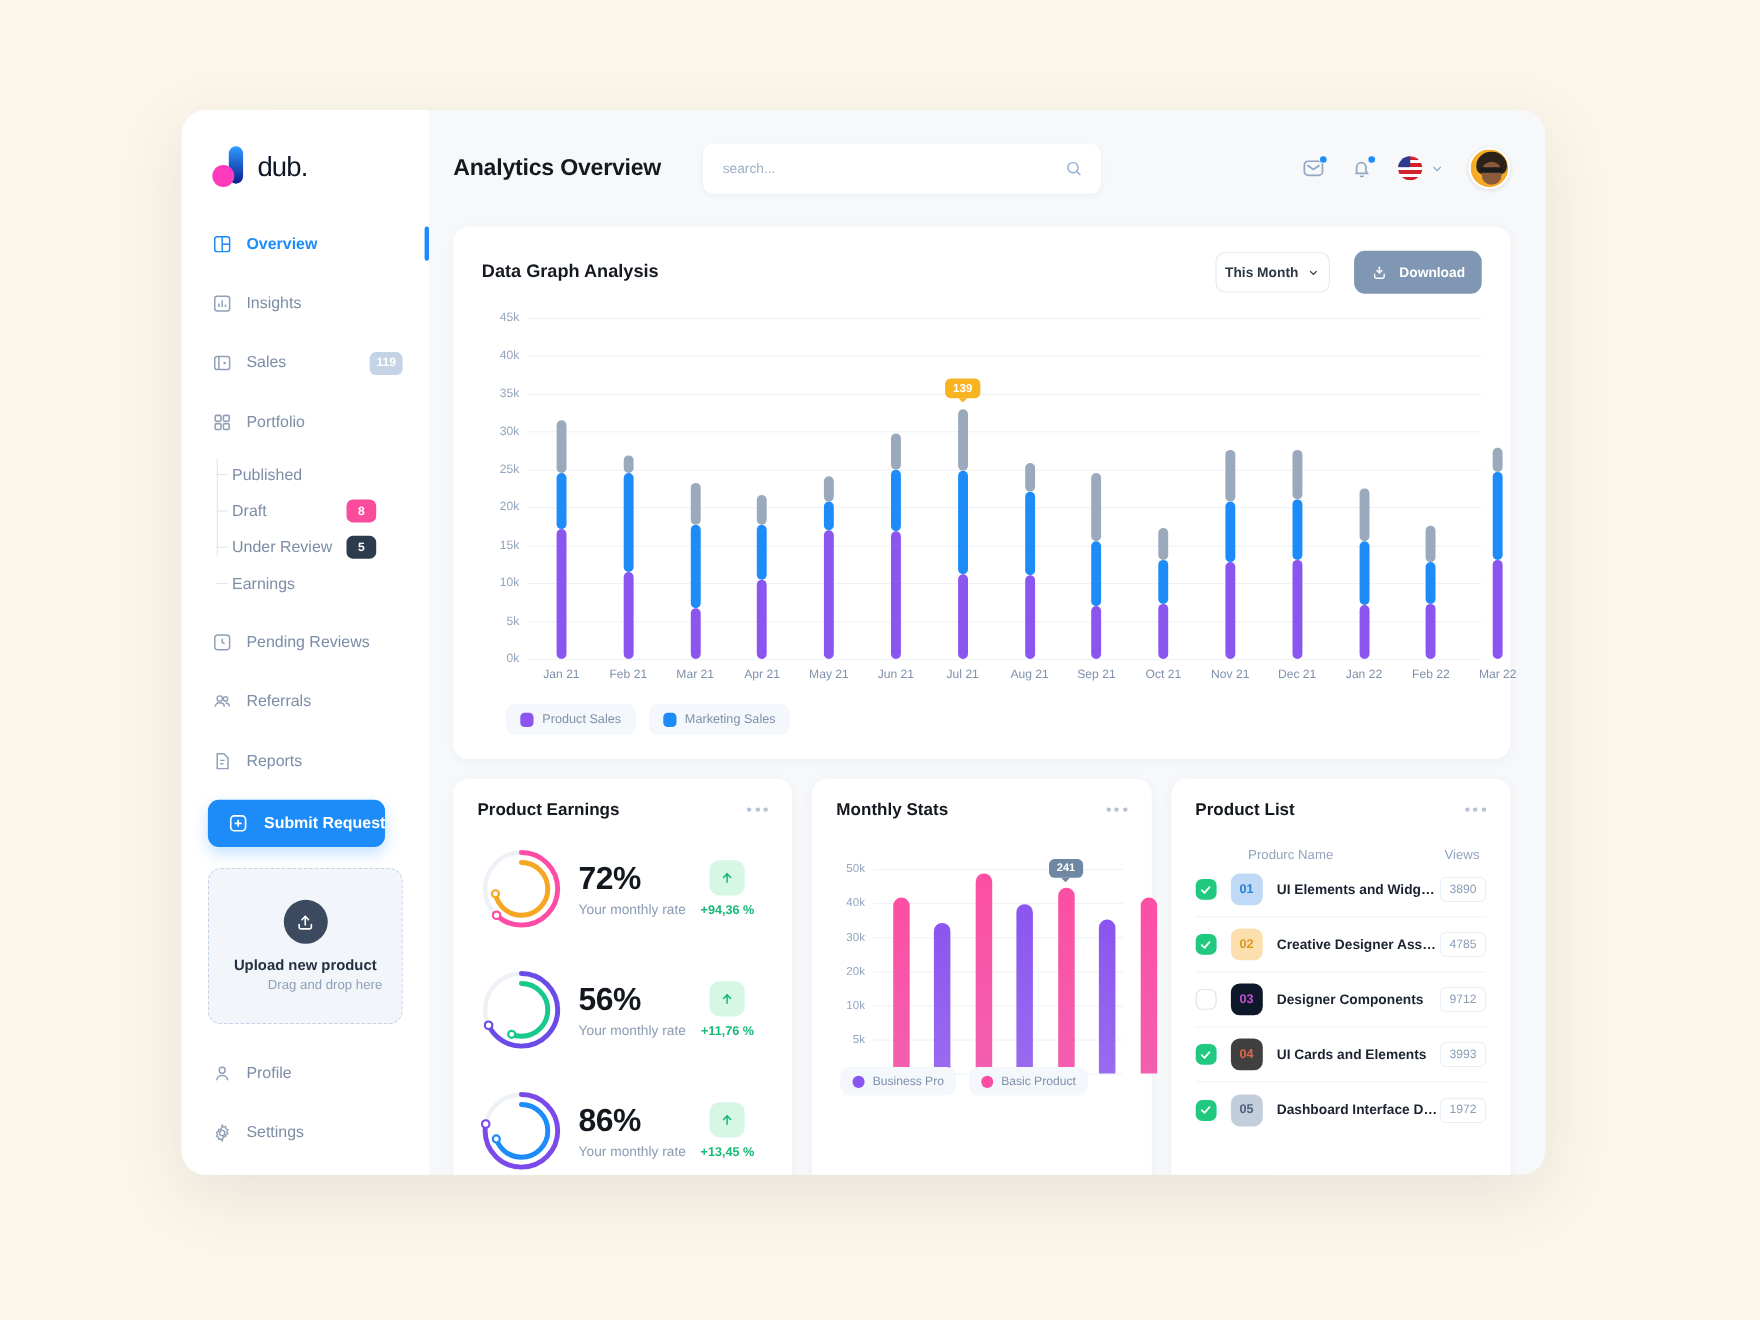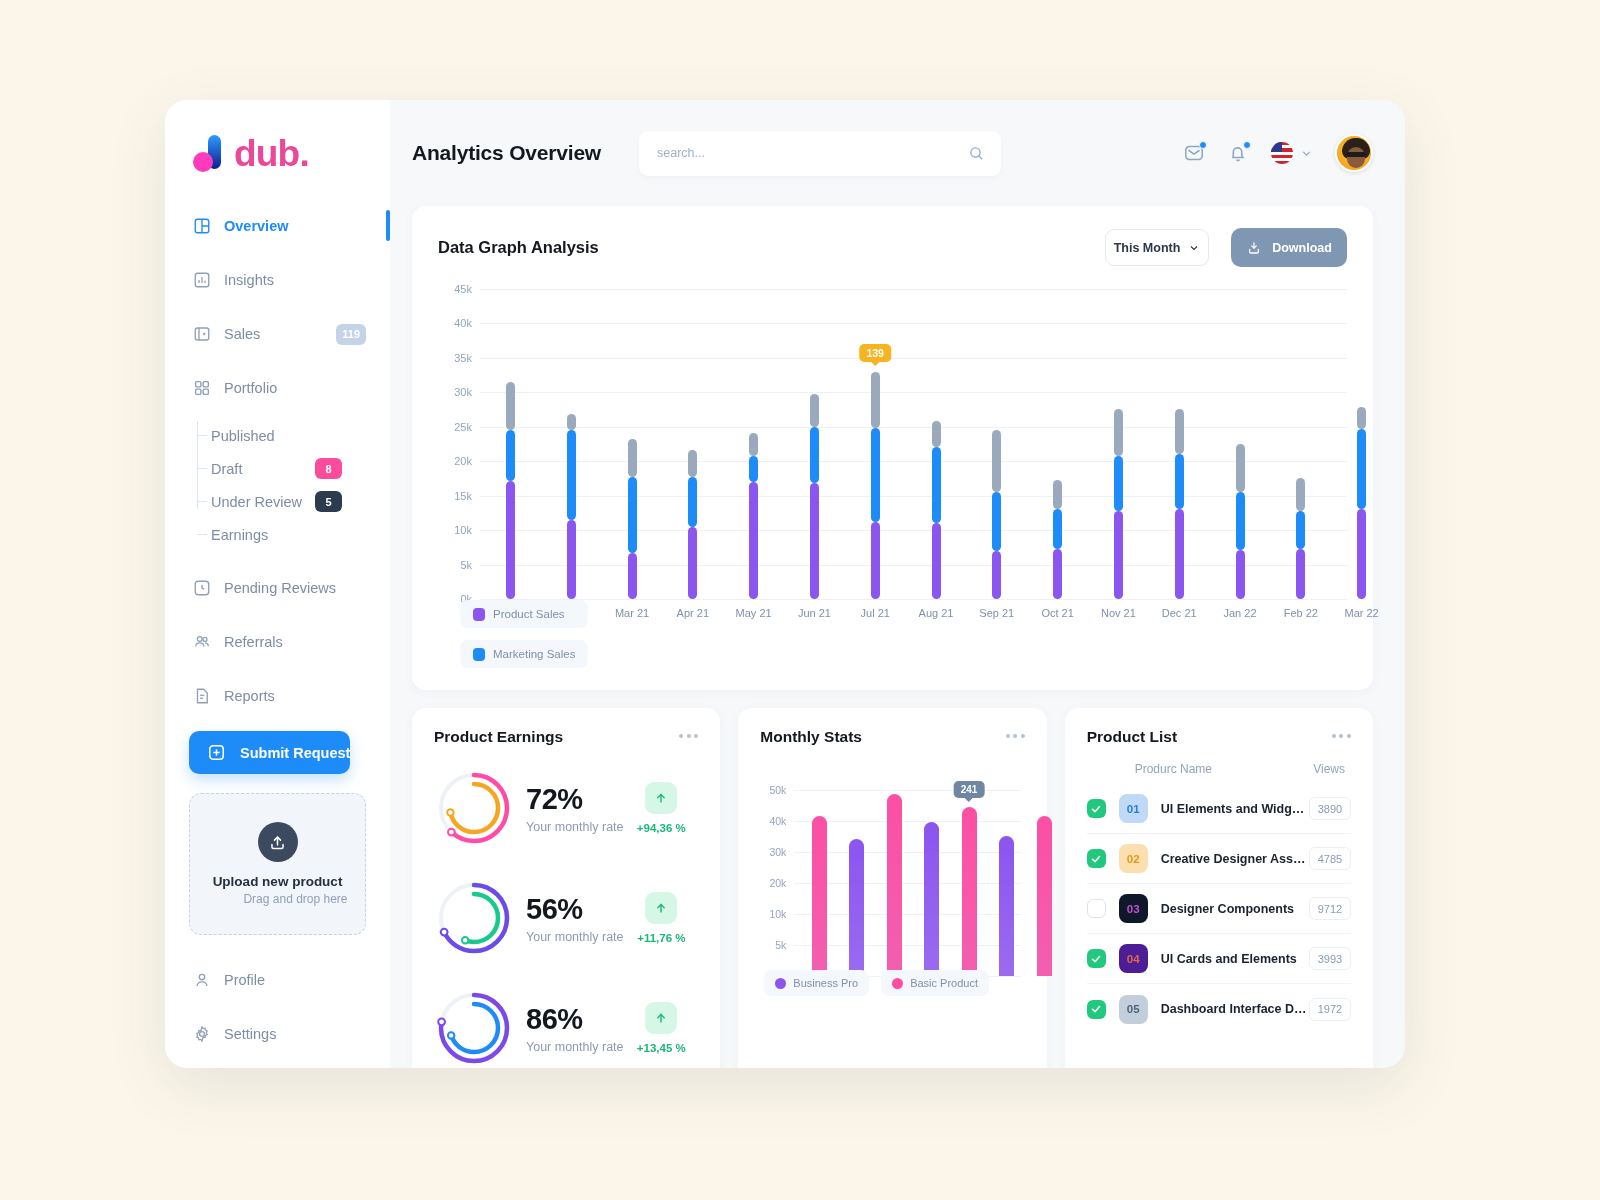--- a/index.html
+++ b/index.html
@@ -37,21 +37,21 @@
     position: absolute; right: 2px; top: 0;
     width: 13px; height: 34px; border-radius: 7px;
     background: linear-gradient(180deg,#2f9bff 0%, #0b1e8f 100%);
   }
   .logo-mark .dot {
     position: absolute; left: 0; bottom: 1px;
     width: 20px; height: 20px; border-radius: 50%;
     background: #ff3bbd;
   }
   .logo-text {
-    font-size: 37px; font-weight: 700; color: #ec4899;
+    font-size: 25px; font-weight: 400; color: #0f172a;
     letter-spacing: -0.8px;
   }
 
   .nav { margin-top: 32px; }
   .nav-item {
     display: flex; align-items: center; gap: 13px;
     height: 38px; padding-left: 28px;
     color: #7d8da6; font-size: 14.5px; font-weight: 500;
     position: relative; cursor: pointer;
     margin-bottom: 16px;
@@ -225,21 +225,21 @@
     content:''; position: absolute; left: 50%; bottom: -4px;
     transform: translateX(-50%);
     border-left: 4px solid transparent; border-right: 4px solid transparent;
     border-top: 4px solid #f7b320;
   }
   .xlabels { position: absolute; left: 42px; right: 0; top: 318px; height: 20px; }
   .xlab {
     position: absolute; transform: translateX(-50%);
     font-size: 11px; color: #7f91ab; font-weight: 500; white-space: nowrap;
   }
-  .legend-row { position: absolute; left: 48px; bottom: 22px; display: flex; gap: 12px; flex-direction: column; }
+  .legend-row { position: absolute; left: 48px; bottom: 22px; display: flex; gap: 12px; }
   .legend-pill {
     background: #f4f7fb; border-radius: 8px; height: 28px;
     display: flex; align-items: center; gap: 8px; padding: 0 13px;
     font-size: 11.5px; color: #7f91ab; font-weight: 500;
   }
   .lg-sw { width: 12px; height: 13px; border-radius: 4px; }
 
   
   .bottom-row {
     display: flex; gap: 18px; margin: 18px 32px 0 22px;
@@ -284,21 +284,21 @@
   .ms-legend { position: absolute; left: 4px; bottom: -6px; display: flex; gap: 12px; }
   .ms-pill {
     background: #f4f7fb; border-radius: 8px; height: 26px;
     display: flex; align-items: center; gap: 7px; padding: 0 11px;
     font-size: 11px; color: #7f91ab; font-weight: 500;
   }
   .ms-sw { width: 11px; height: 11px; border-radius: 50%; }
 
   
   .pl-head-row {
-    display: flex; align-items: flex-start; margin-top: 16px;
+    display: flex; align-items: flex-end; margin-top: 16px;
     font-size: 12px; color: #93a5bd; font-weight: 500; height: 22px;
   }
   .pl-head-name { margin-left: 48px; }
   .pl-head-views { margin-left: auto; margin-right: 6px; }
   .pl-row {
     display: flex; align-items: center; height: 50px;
     border-bottom: 1px solid #f0f3f7;
   }
   .pl-row:last-child { border-bottom: none; }
   .checkbox {
@@ -842,21 +842,21 @@
               <div class="pl-num" style="background: #0f172a; color: rgb(196, 79, 209);">03</div>
               <div class="pl-name">Designer Components</div>
               <div class="pl-views">9712</div>
             </div>
             <div class="pl-row">
               <div class="checkbox on">
                 <svg width="12" height="12" viewBox="0 0 24 24" fill="none" stroke="#fff" stroke-width="3.2" stroke-linecap="round" stroke-linejoin="round">
                   <polyline points="5,12.5 10,17.5 19,7"></polyline>
                 </svg>
               </div>
-              <div class="pl-num" style="background: #4c1d95; color: rgb(226, 103, 74);">04</div>
+              <div class="pl-num" style="background: #404040; color: rgb(226, 103, 74);">04</div>
               <div class="pl-name">UI Cards and Elements</div>
               <div class="pl-views">3993</div>
             </div>
             <div class="pl-row">
               <div class="checkbox on">
                 <svg width="12" height="12" viewBox="0 0 24 24" fill="none" stroke="#fff" stroke-width="3.2" stroke-linecap="round" stroke-linejoin="round">
                   <polyline points="5,12.5 10,17.5 19,7"></polyline>
                 </svg>
               </div>
               <div class="pl-num" style="background: rgb(195, 206, 220); color: rgb(80, 98, 122);">05</div>

